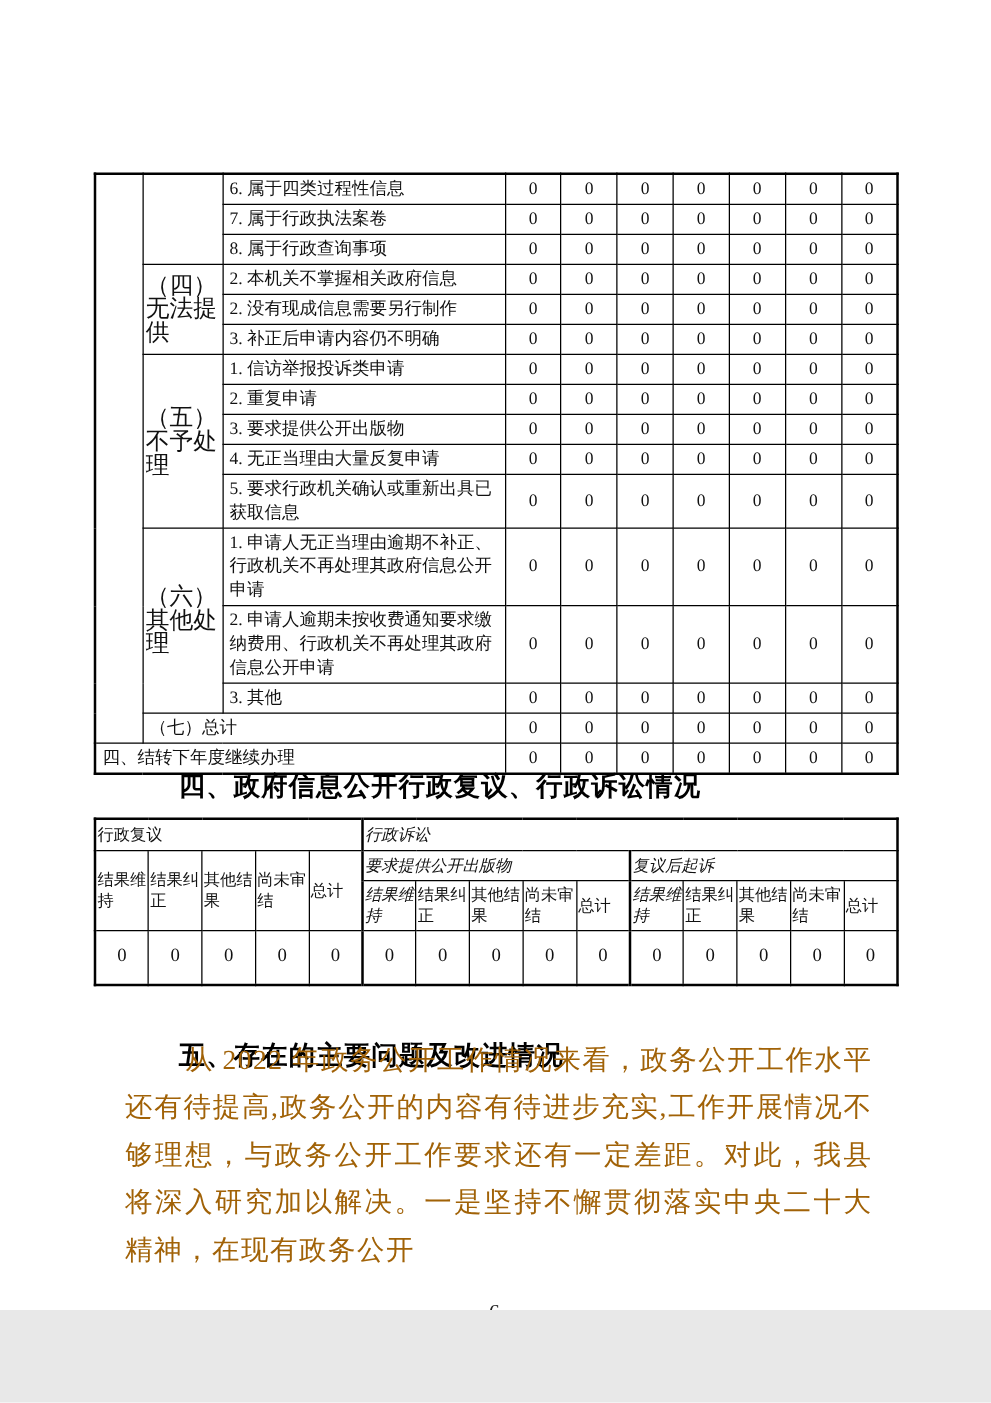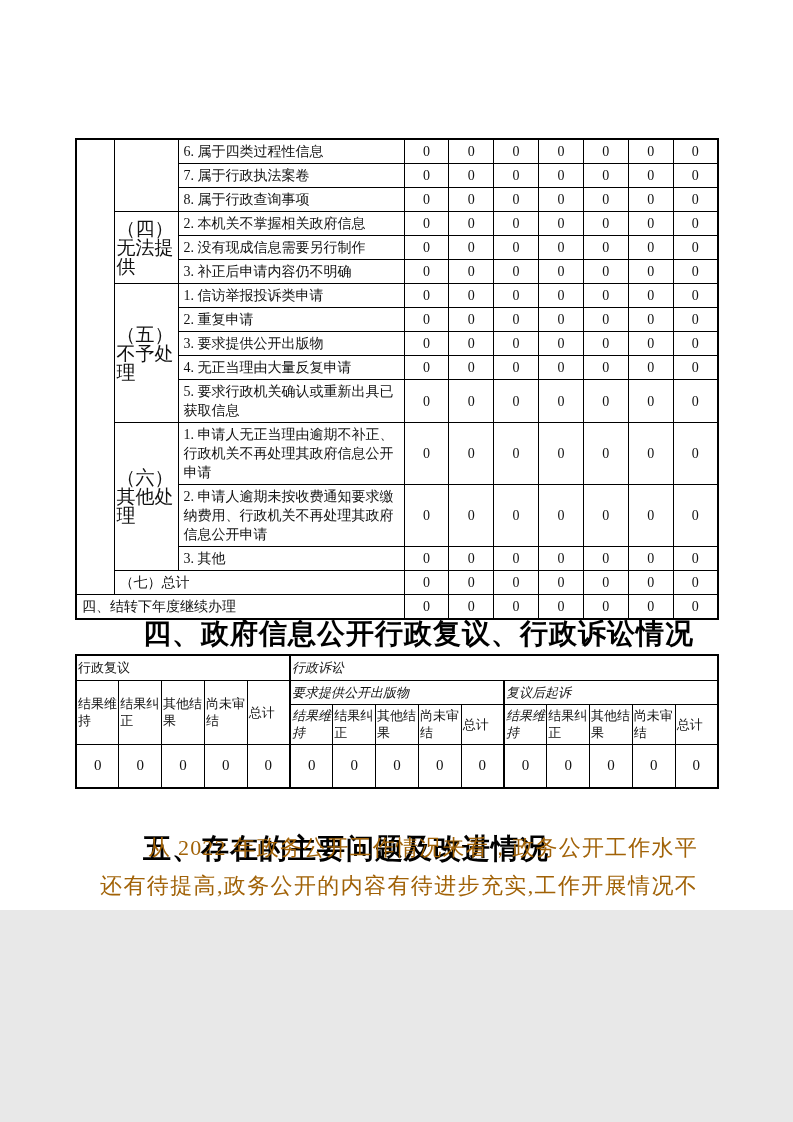--- a/index.html
+++ b/index.html
@@ -1,17 +1,17 @@
 <!DOCTYPE html>
 <html><head>
 <meta charset="utf-8">
 <style>
   html,body { margin:0; padding:0; background:#e8e8e8; }
   .page {
-    position:relative; width:793px; height:910px; background:#ffffff;
+    position:relative; width:793px; height:1048px; background:#ffffff;
     font-family:"Liberation Serif","DejaVu Serif",serif; color:#111;
     overflow:hidden; margin:0 auto;
   }
   .content { position:absolute; left:75px; top:0; width:644px; }
 
   
   table { border-collapse:collapse; table-layout:fixed; width:644px; background:#fff; }
   td, th {
     border:1px solid #000; font-weight:normal; font-size:14px; line-height:19px;
     padding:2px 3px; vertical-align:middle; word-break:break-all;
@@ -19,21 +19,21 @@
   .t1 { position:absolute; top:138px; left:0; border:2px solid #000; }
   .t1 tr { height:24px; }
   .t1 .lbl { text-align:left; padding-left:5px; }
   .t1 .cat { text-align:left; font-size:19px; padding:2px 2px; }
   .t1 .c1  { padding:0; }
   td.v { text-align:center; padding:2px 0; }
 
   .sec-title {
     position:absolute; left:68px; margin:0;
     font-family:"Liberation Sans","DejaVu Sans",sans-serif;
-    font-weight:bold; font-size:28px; letter-spacing:1px; color:#000; white-space:nowrap;
+    font-weight:bold; font-size:21px; letter-spacing:1px; color:#000; white-space:nowrap;
   }
   .sec4-title { top:615px; }
   .sec5-title { top:830px; }
 
   .t2 { position:absolute; top:654px; left:0; border:2px solid #000; }
   .t2 th { font-size:13px; line-height:17px; padding:2px 1px; text-align:left; }
   .t2 .r1 { height:25px; }
   .t2 .r2 { height:24px; }
   .t2 .r3 { height:40px; }
   .t2 .data-row { height:44px; }

